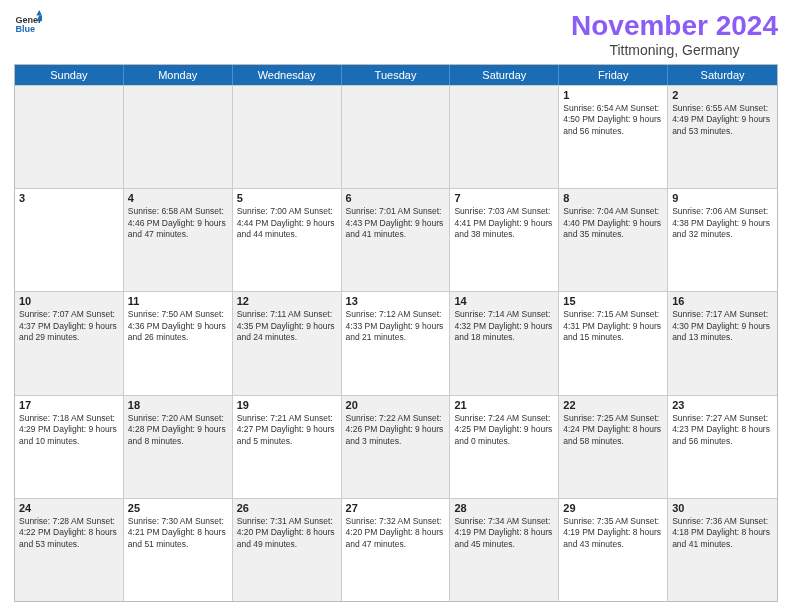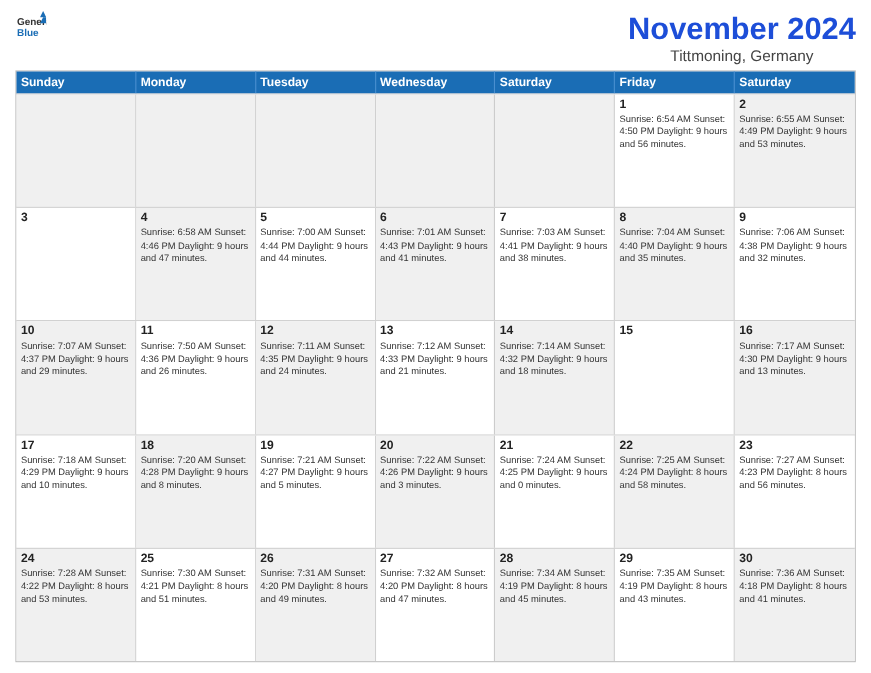--- a/index.html
+++ b/index.html
@@ -32,45 +32,45 @@
       width: 28px;
       height: 28px;
       margin-right: 2px;
     }
     .title-block {
       text-align: right;
     }
     .month-title {
       font-size: 28px;
       font-weight: bold;
-      color: #1d4ed8;
+      color: #8b5cf6;
     }
     .location-title {
       font-size: 14px;
       color: #444;
       text-align: center;
     }
     .calendar {
       flex: 1;
       display: flex;
       flex-direction: column;
       border: 1px solid #bbb;
     }
     .cal-header {
       display: grid;
       grid-template-columns: repeat(7, 1fr);
       background: #1a6db5;
     }
     .cal-header-cell {
       color: #fff;
       font-size: 11px;
-      font-weight: bold;
+      font-weight: normal;
       padding: 4px 4px;
       border-right: 1px solid #4a8fd0;
-      text-align: left;
+      text-align: center;
     }
     .cal-header-cell:last-child { border-right: none; }
     .cal-body {
       display: flex;
       flex-direction: column;
       flex: 1;
     }
     .cal-row {
       display: grid;
       grid-template-columns: repeat(7, 1fr);
@@ -117,22 +117,22 @@
     <div class="title-block">
       <div class="month-title">November 2024</div>
       <div class="location-title">Tittmoning, Germany</div>
     </div>
   </div>
 
   <div class="calendar">
     <div class="cal-header">
     <div class="cal-header-cell">Sunday</div>
         <div class="cal-header-cell">Monday</div>
+        <div class="cal-header-cell">Wednesday</div>
         <div class="cal-header-cell">Tuesday</div>
-        <div class="cal-header-cell">Wednesday</div>
         <div class="cal-header-cell">Saturday</div>
         <div class="cal-header-cell">Friday</div>
         <div class="cal-header-cell">Saturday</div>
       </div>
     <div class="cal-body">
     <div class="cal-row">
           <div class="cal-cell shaded empty"></div>
           <div class="cal-cell shaded empty"></div>
           <div class="cal-cell shaded empty"></div>
           <div class="cal-cell shaded empty"></div>
@@ -217,20 +217,23 @@
 Daylight: 9 hours and 21 minutes.</div>
           </div>
           <div class="cal-cell shaded">
             <span class="day-num">14</span>
             <div class="day-info">Sunrise: 7:14 AM
 Sunset: 4:32 PM
 Daylight: 9 hours and 18 minutes.</div>
           </div>
           <div class="cal-cell">
             <span class="day-num">15</span>
+            <div class="day-info">Sunrise: 7:15 AM
+Sunset: 4:31 PM
+Daylight: 9 hours and 15 minutes.</div>
           </div>
           <div class="cal-cell shaded">
             <span class="day-num">16</span>
             <div class="day-info">Sunrise: 7:17 AM
 Sunset: 4:30 PM
 Daylight: 9 hours and 13 minutes.</div>
           </div>
         </div>
         <div class="cal-row">
           <div class="cal-cell">

